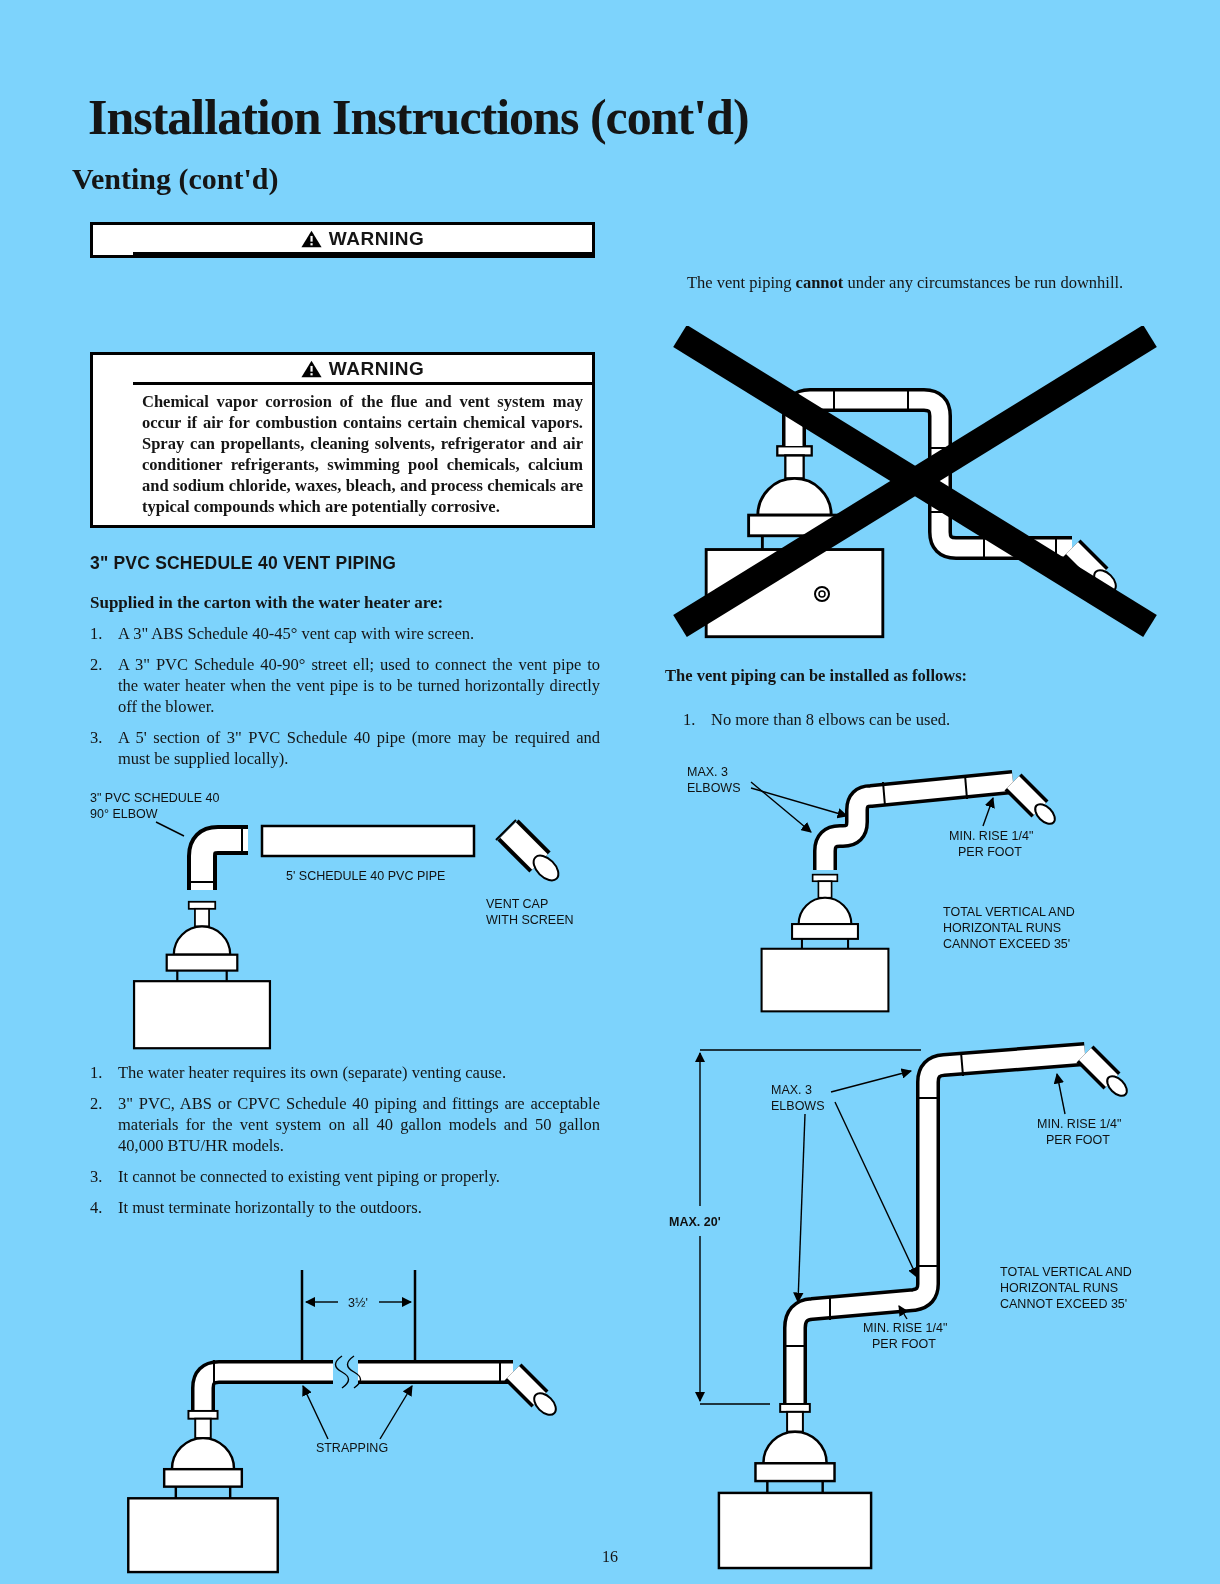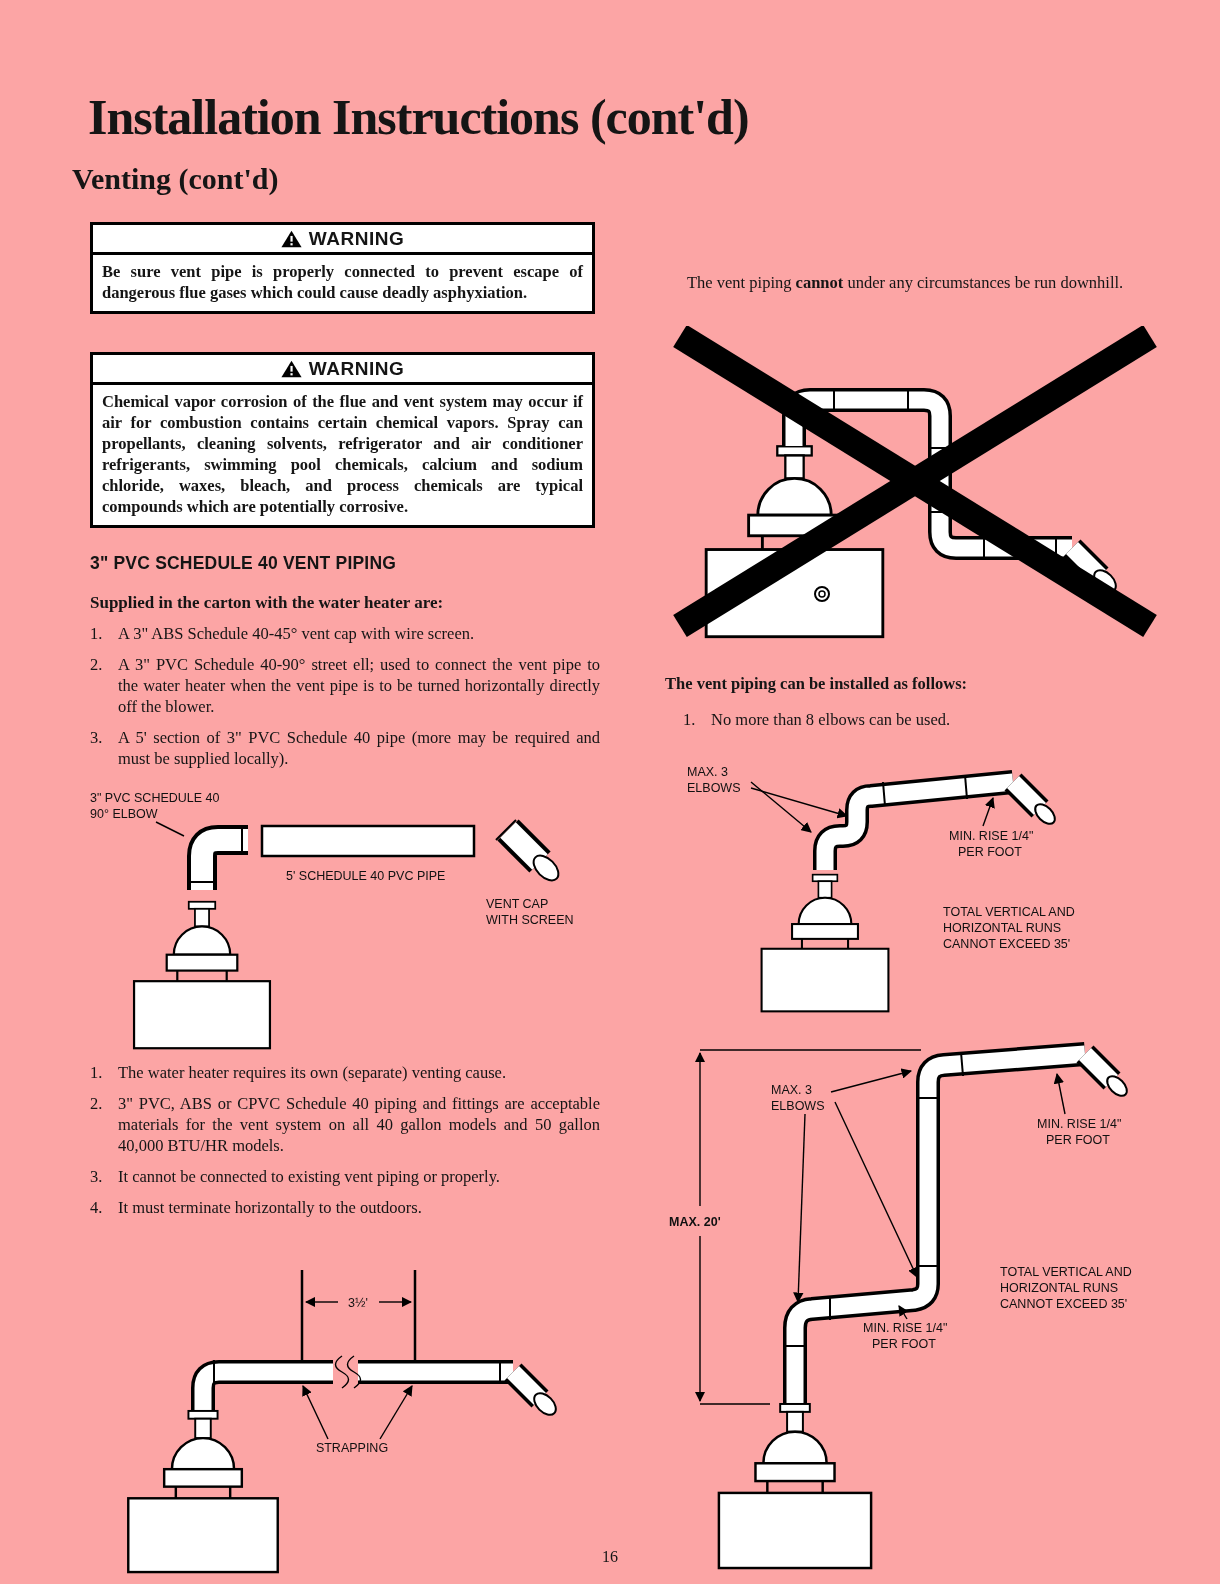--- a/index.html
+++ b/index.html
@@ -1,24 +1,24 @@
 <!DOCTYPE html>
 <html><head>
 <meta charset="utf-8">
 <style>
   * { margin:0; padding:0; box-sizing:border-box; }
   html,body { width:1220px; height:1584px; background:#fff; overflow:hidden; }
   body { font-family:"Liberation Serif", serif; color:#151515; position:relative; }
-  .page { position:absolute; inset:0; background:#fca5a5; }
+  .page { position:absolute; inset:0; background:#7dd3fc; }
 
   .title { position:absolute; left:88px; top:88px; font-size:50px; font-weight:700;
            letter-spacing:-1px; font-family:"Liberation Serif", serif; }
   .subtitle { position:absolute; left:72px; top:162px; font-size:30px; font-weight:700; }
 
-  .warnbox { position:absolute; left:90px; width:505px; border:3px solid #000; background:#fff; }
+  .warnbox { position:absolute; left:90px; width:505px; border:3px solid #000; background:#fff;padding-left:40px; }
   .w1 { top:222px; }
   .w2 { top:352px; }
   .warnhead { display:flex; justify-content:center; align-items:center; gap:7px;
               padding:3px 0 2px; border-bottom:3px solid #000;
               font-family:"Liberation Sans", sans-serif; font-weight:700; font-size:19px; letter-spacing:.5px; }
   .warn-tri { width:21px; height:18px; }
   .warnbody { padding:6px 9px 8px; font-weight:700; font-size:16.5px; line-height:21px; text-align:justify; }
 
   .sechead { position:absolute; left:90px; top:553px; font-family:"Liberation Sans", sans-serif;
              font-weight:700; font-size:17.5px; letter-spacing:.2px; }
@@ -29,21 +29,21 @@
   .rules { top:1062px; }
   .li { display:flex; margin-bottom:10px; }
   .li .num { width:28px; flex:none; }
   .li .txt { flex:1; text-align:justify; }
 
   .rhead { position:absolute; left:665px; top:220px; width:510px;
            font-family:"Liberation Sans", sans-serif; font-weight:700; font-size:17.5px;
            line-height:22px; letter-spacing:.3px; }
   .rpara { position:absolute; left:665px; top:272px; width:474px; font-size:16.5px;
            line-height:21px; text-align:justify;margin-left:22px; }
-  .caninstall { position:absolute; left:665px; top:666px; font-weight:700; font-size:16.5px;margin-top:8px; }
+  .caninstall { position:absolute; left:665px; top:666px; font-weight:700; font-size:16.5px; }
   .rlist { position:absolute; left:683px; top:710px; width:480px; font-size:16.5px; }
   .rlist .li { margin:0; }
 
   .pagenum { position:absolute; left:0; right:0; top:1548px; text-align:center; font-size:16px; }
 
   .diag { position:absolute; }
   .dA { left:90px;  top:788px;  width:510px; height:262px; }
   .dB { left:90px;  top:1262px; width:530px; height:318px; }
   .dC { left:672px; top:326px;  width:500px; height:315px; }
   .dD { left:665px; top:756px;  width:500px; height:265px; }
@@ -89,21 +89,20 @@
 
   <div class="warnbox w1">
     <div class="warnhead">
       <svg class="warn-tri" viewBox="0 0 24 20">
         <path d="M12 0.5 L23.5 19.5 H0.5 Z" fill="#000"></path>
         <rect x="10.8" y="6.5" width="2.5" height="6.5" fill="#fff"></rect>
         <rect x="10.8" y="14.8" width="2.5" height="2.5" fill="#fff"></rect>
       </svg>
       <span>WARNING</span>
     </div>
-    <div class="warnbody">Be sure vent pipe is properly connected to prevent escape of dangerous flue gases which could cause deadly asphyxiation.</div>
   </div>
 
   <div class="warnbox w2">
     <div class="warnhead">
       <svg class="warn-tri" viewBox="0 0 24 20">
         <path d="M12 0.5 L23.5 19.5 H0.5 Z" fill="#000"></path>
         <rect x="10.8" y="6.5" width="2.5" height="6.5" fill="#fff"></rect>
         <rect x="10.8" y="14.8" width="2.5" height="2.5" fill="#fff"></rect>
       </svg>
       <span>WARNING</span>

